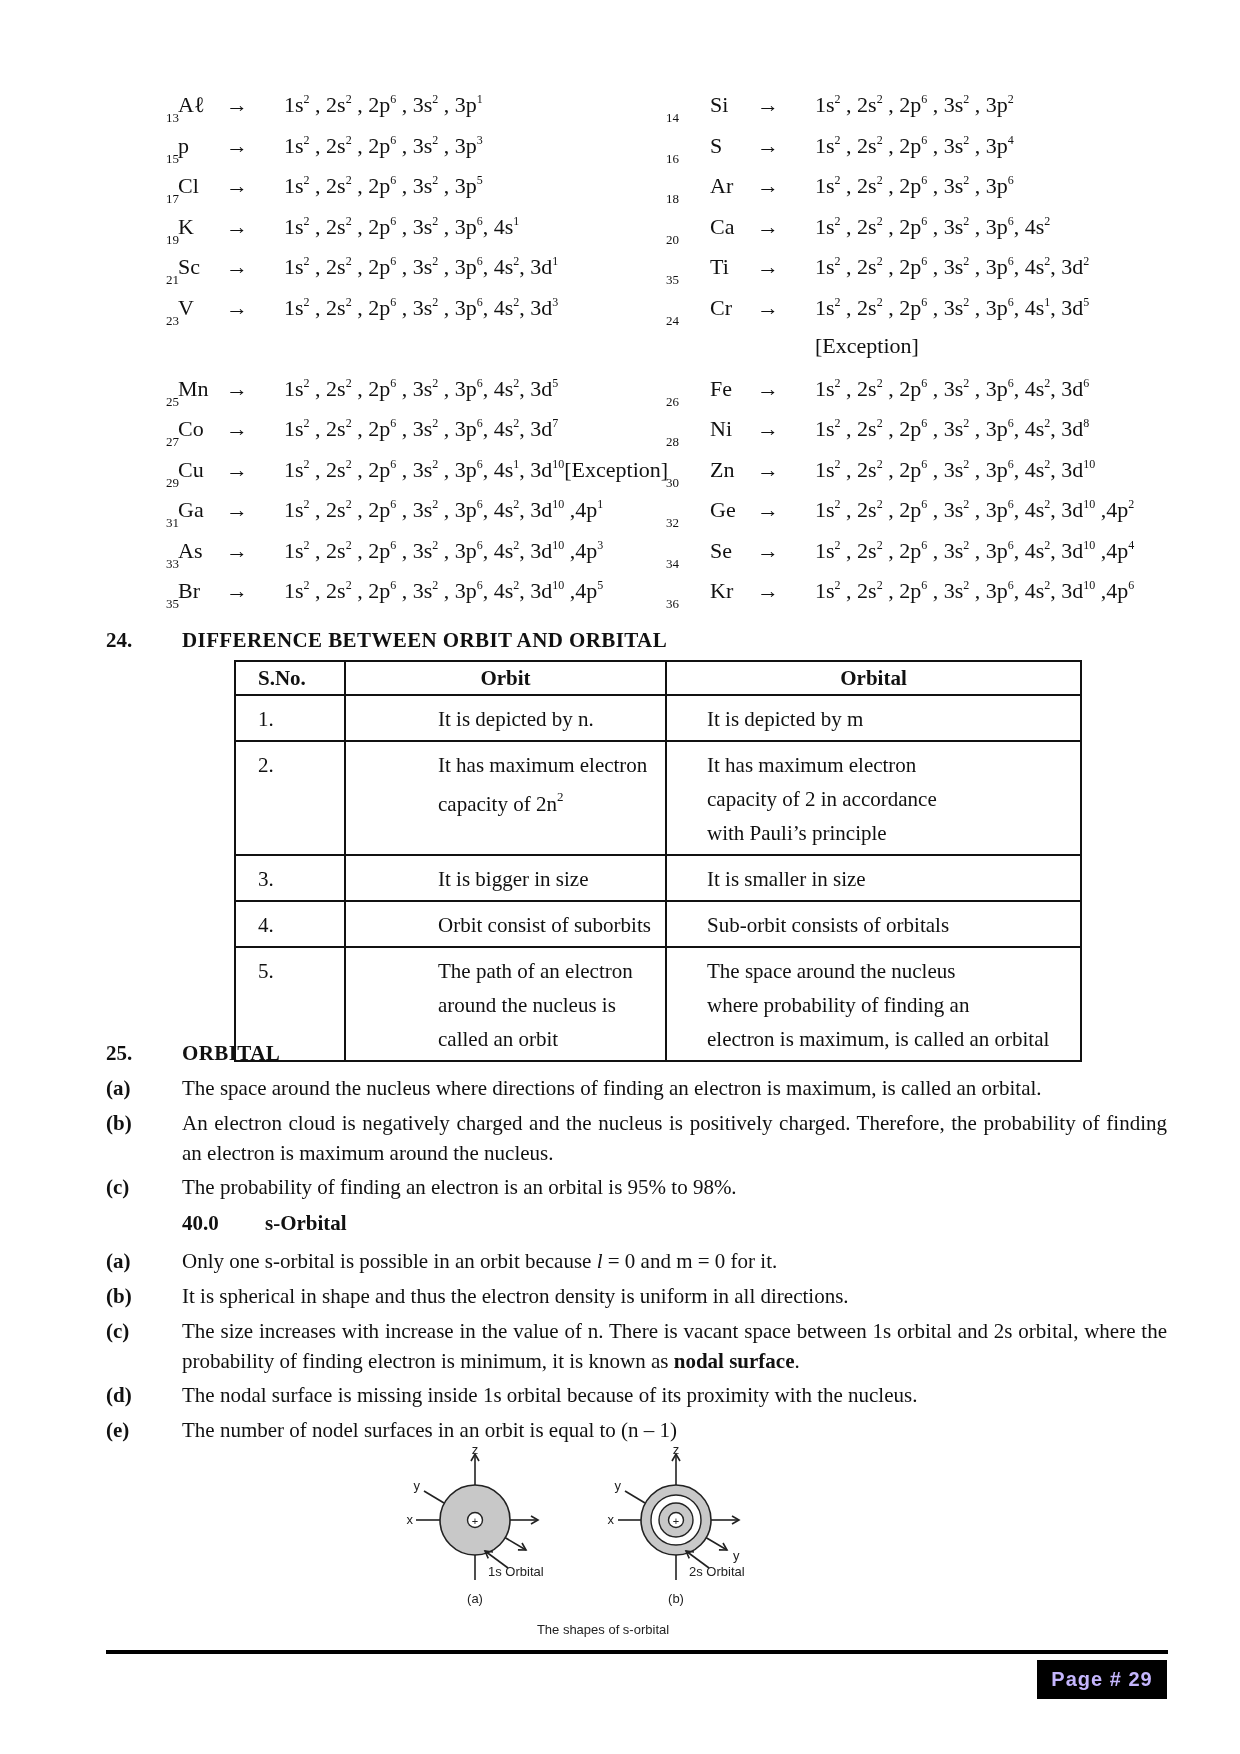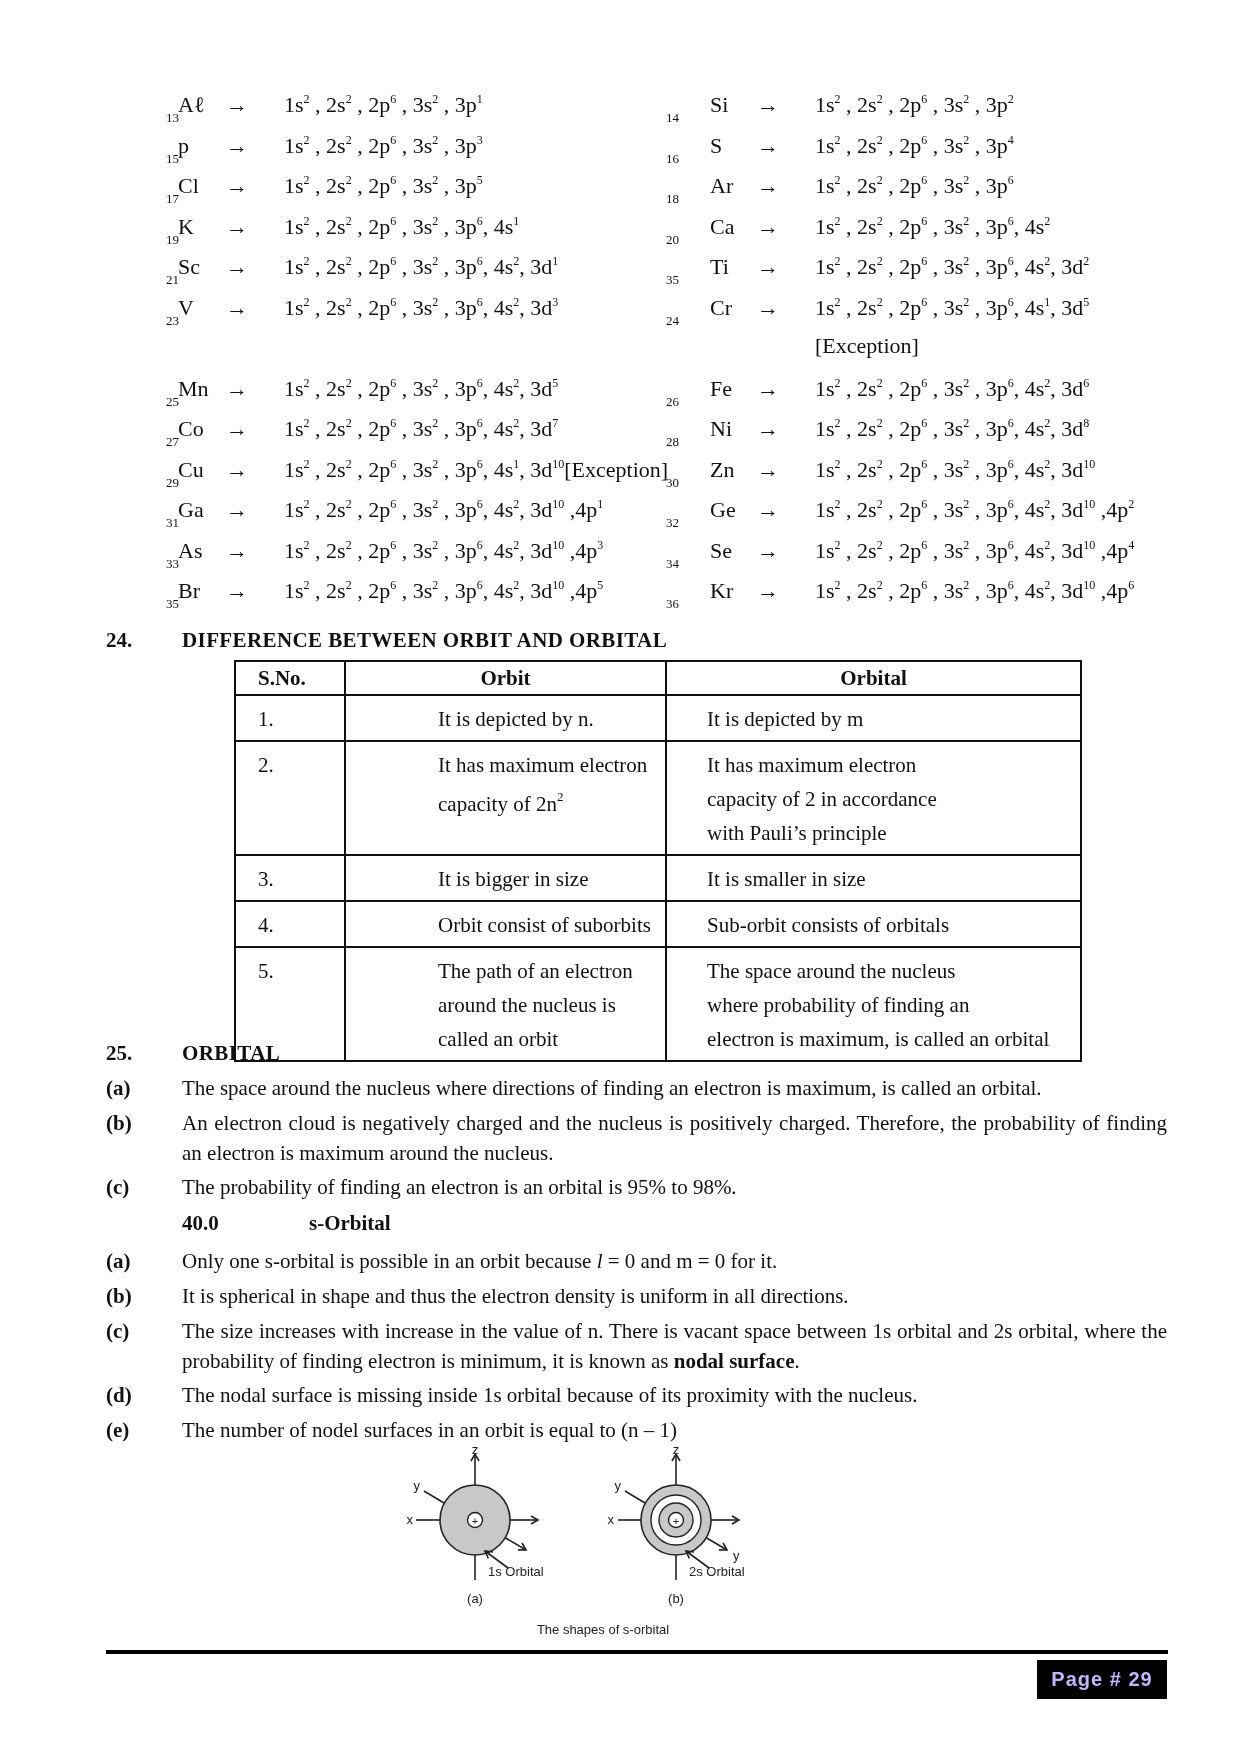--- a/index.html
+++ b/index.html
@@ -40,21 +40,21 @@
   table.cmp th.sno { text-align: left; padding-left: 22px; margin-left: 32px; }
   table.cmp td.sno { padding-left: 22px; }
   table.cmp td.orbit { padding-left: 92px; }
   table.cmp td.orbital { padding-left: 40px; }
   table.cmp sup { font-size: 13px; position: relative; top: -2px; }
 
   .item { position: absolute; left: 106px; width: 1062px; font-size: 21px; line-height: 30px; }
   .item .lbl { position: absolute; left: 0; font-weight: bold; }
   .item .txt { position: absolute; left: 76px; width: 985px; text-align: justify; }
   .sub-num { position: absolute; left: 182px; font-weight: bold; font-size: 21px; }
-  .sub-title { position: absolute; left: 265px; font-weight: bold; font-size: 21px; margin-left: 44px; }
+  .sub-title { position: absolute; left: 265px; font-weight: bold; font-size: 21px; }
 
   svg.diagram text { font-family: "Liberation Sans", "DejaVu Sans", sans-serif; fill: #222; }
 
   .footer-rule { position: absolute; left: 106px; top: 1650px; width: 1062px; height: 4px; background: #000; }
   .page-badge {
     position: absolute; left: 1037px; top: 1660px; width: 130px; height: 39px; background: #000;
     color: #c4b5fd; font-family: "Liberation Sans", "DejaVu Sans", sans-serif; font-weight: bold;
     font-size: 20px; line-height: 39px; text-align: center; letter-spacing: 1px;
   }
 </style>

